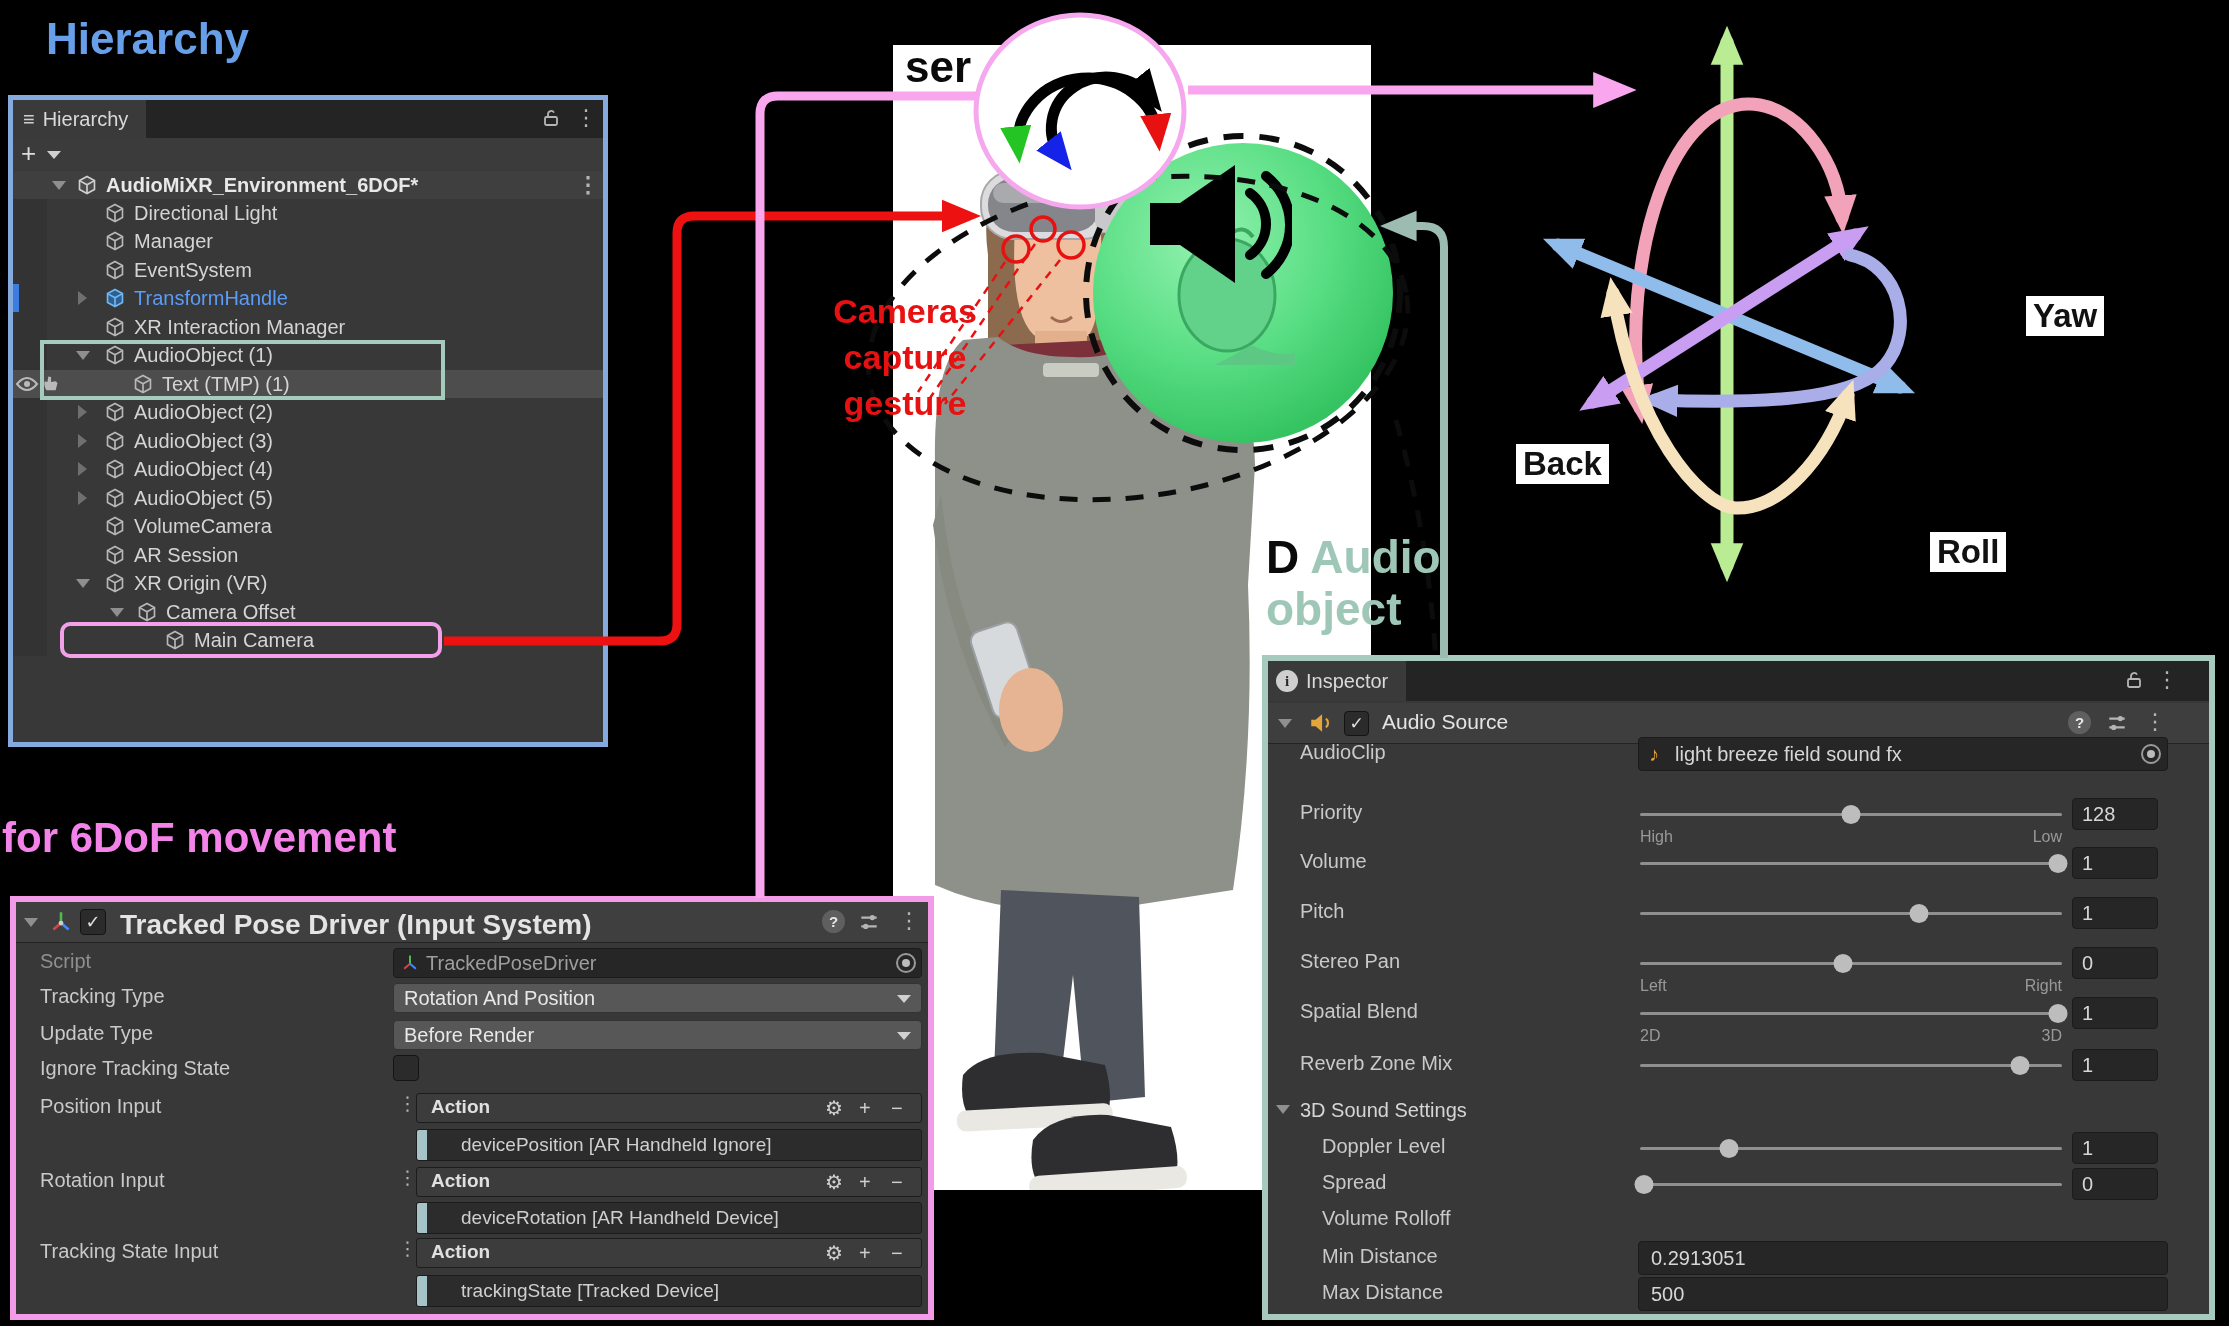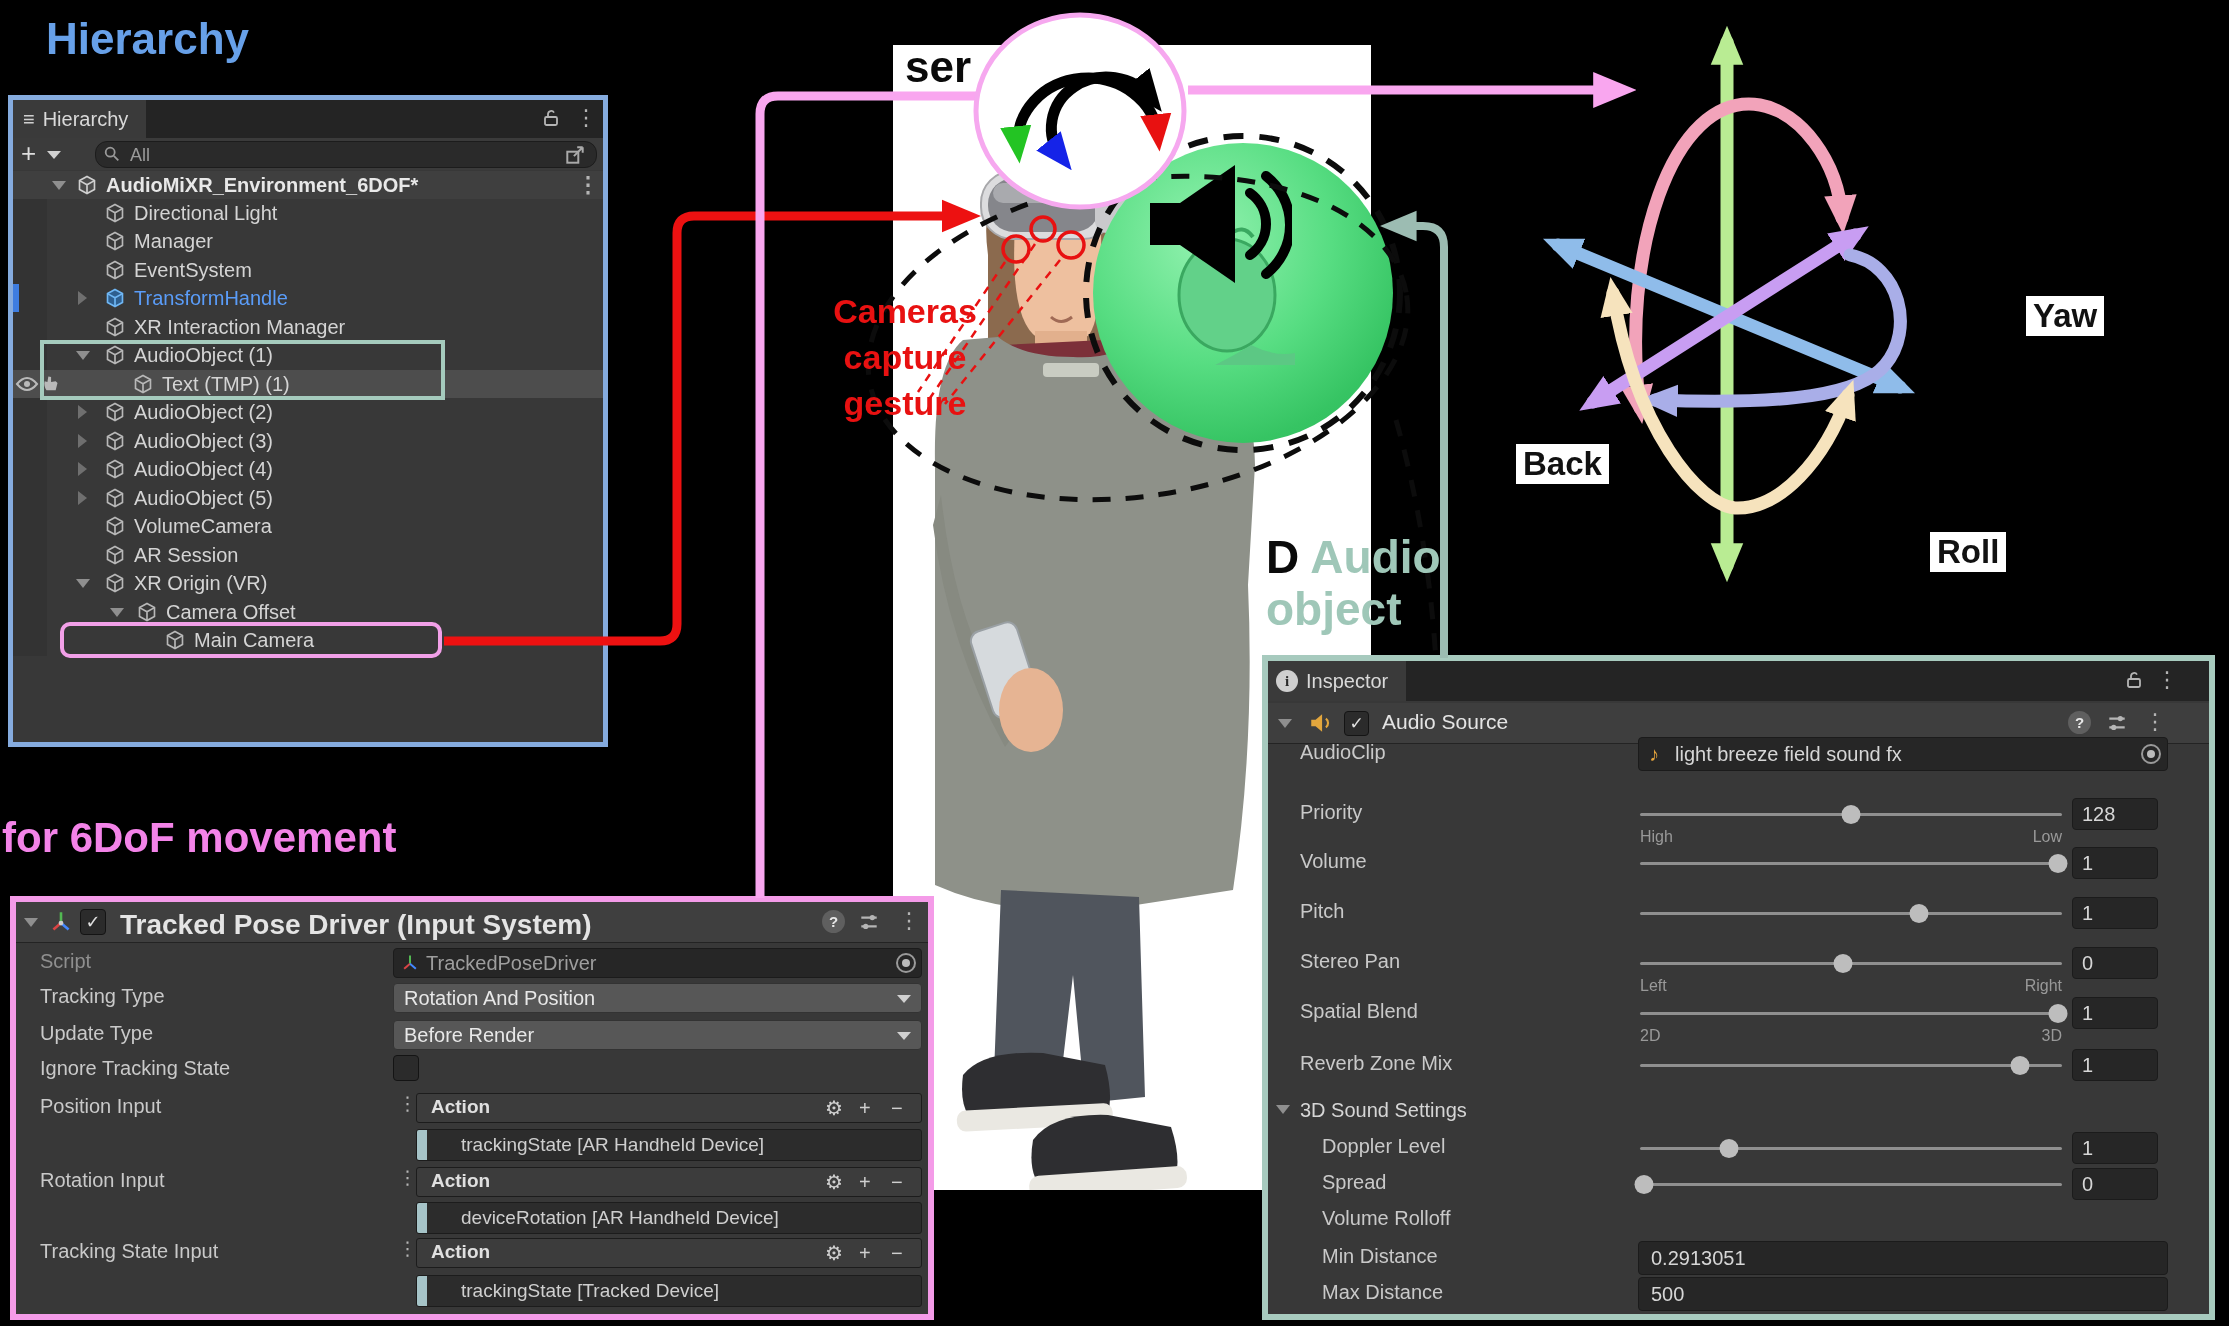--- a/index.html
+++ b/index.html
@@ -198,31 +198,20 @@
       </div>
       <svg class="abs" style="left:528px;top:8px;" width="20" height="20" viewBox="0 0 20 20">
           <rect x="4" y="9" width="12" height="8" rx="1.5" fill="none" stroke="#b5b5b5" stroke-width="1.8"></rect>
           <path d="M7 9V6a3.2 3.2 0 0 1 6-1.4" fill="none" stroke="#b5b5b5" stroke-width="1.8"></path>
         </svg>
       <span class="abs kebab" style="left:562px;top:7px;">⋮</span>
     </div>
     <div class="abs" style="left:0;top:38px;right:0;height:32px;background:#3b3b3b;">
       <span class="abs" style="left:8px;top:0;color:#ddd;font-size:26px;line-height:30px;">+</span>
       <div class="caret" style="left:34px;top:13px;"></div>
-      <div class="abs" style="left:82px;top:3px;width:500px;height:25px;background:#2a2a2a;border:1px solid #1c1c1c;border-radius:12px;">
-        <svg class="abs" style="left:7px;top:3px;" width="18" height="18" viewBox="0 0 20 20">
-            <circle cx="8" cy="8" r="5" fill="none" stroke="#999" stroke-width="2"></circle>
-            <path d="M12 12l5 5" stroke="#999" stroke-width="2"></path>
-          </svg>
-        <span class="abs" style="left:34px;top:1px;color:#9a9a9a;font-size:18px;line-height:24px;">All</span>
-        <svg class="abs" style="left:468px;top:2px;" width="22" height="22" viewBox="0 0 20 20">
-            <rect x="3" y="7" width="10" height="10" fill="none" stroke="#aaa" stroke-width="1.8"></rect>
-            <path d="M9 11 17 3m0 0h-5m5 0v5" stroke="#aaa" stroke-width="1.8" fill="none"></path>
-          </svg>
-      </div>
     </div>
 
     <div class="hrow" style="left:0;top:71px;width:590px;background:#3f3f3f;font-weight:bold;color:#e8e8e8;">
       <div class="exp-down" style="left:39px;top:10px;"></div>
       <svg class="cubeic abs" style="left:63px;top:3px;" width="22" height="22" viewBox="0 0 20 20">
           <path d="M10 2.2 16.8 6v8L10 17.8 3.2 14V6Z" fill="#4c4c4c" stroke="#d0d0d0" stroke-width="1.5"></path>
           <path d="M3.2 6 10 9.8 16.8 6M10 9.8v8" fill="none" stroke="#d0d0d0" stroke-width="1.5"></path>
         </svg>
       <span class="abs" style="left:93px;">AudioMiXR_Environment_6DOF*</span>
       <span class="abs kebab" style="left:564px;top:3px;">⋮</span>
@@ -416,21 +405,21 @@
     <span class="lblU" style="left:24px;top:193px;">Position Input</span>
     <span class="abs kebab" style="left:382px;top:191px;font-size:19px;">⋮</span>
     <div class="actionbox" style="left:400px;top:191px;width:506px;height:30px;">
       <span class="abs nowrap" style="left:14px;top:2px;font-size:19px;font-weight:bold;color:#e0e0e0;">Action</span>
       <span class="abs icbtn" style="left:408px;top:2px;">⚙</span>
       <span class="abs icbtn" style="left:442px;top:2px;">+</span>
       <span class="abs icbtn" style="left:474px;top:2px;">−</span>
     </div>
     <div class="actionsub" style="left:400px;top:227px;width:506px;height:32px;">
       <div class="substripe"></div>
-      <span class="abs nowrap" style="left:44px;top:4px;font-size:19px;color:#cfcfcf;">trackingState [AR Handheld Device]</span>
+      <span class="abs nowrap" style="left:44px;top:4px;font-size:19px;color:#cfcfcf;">devicePosition [AR Handheld Ignore]</span>
     </div>
 
     <span class="lblU" style="left:24px;top:267px;">Rotation Input</span>
     <span class="abs kebab" style="left:382px;top:265px;font-size:19px;">⋮</span>
     <div class="actionbox" style="left:400px;top:265px;width:506px;height:30px;">
       <span class="abs nowrap" style="left:14px;top:2px;font-size:19px;font-weight:bold;color:#e0e0e0;">Action</span>
       <span class="abs icbtn" style="left:408px;top:2px;">⚙</span>
       <span class="abs icbtn" style="left:442px;top:2px;">+</span>
       <span class="abs icbtn" style="left:474px;top:2px;">−</span>
     </div>

